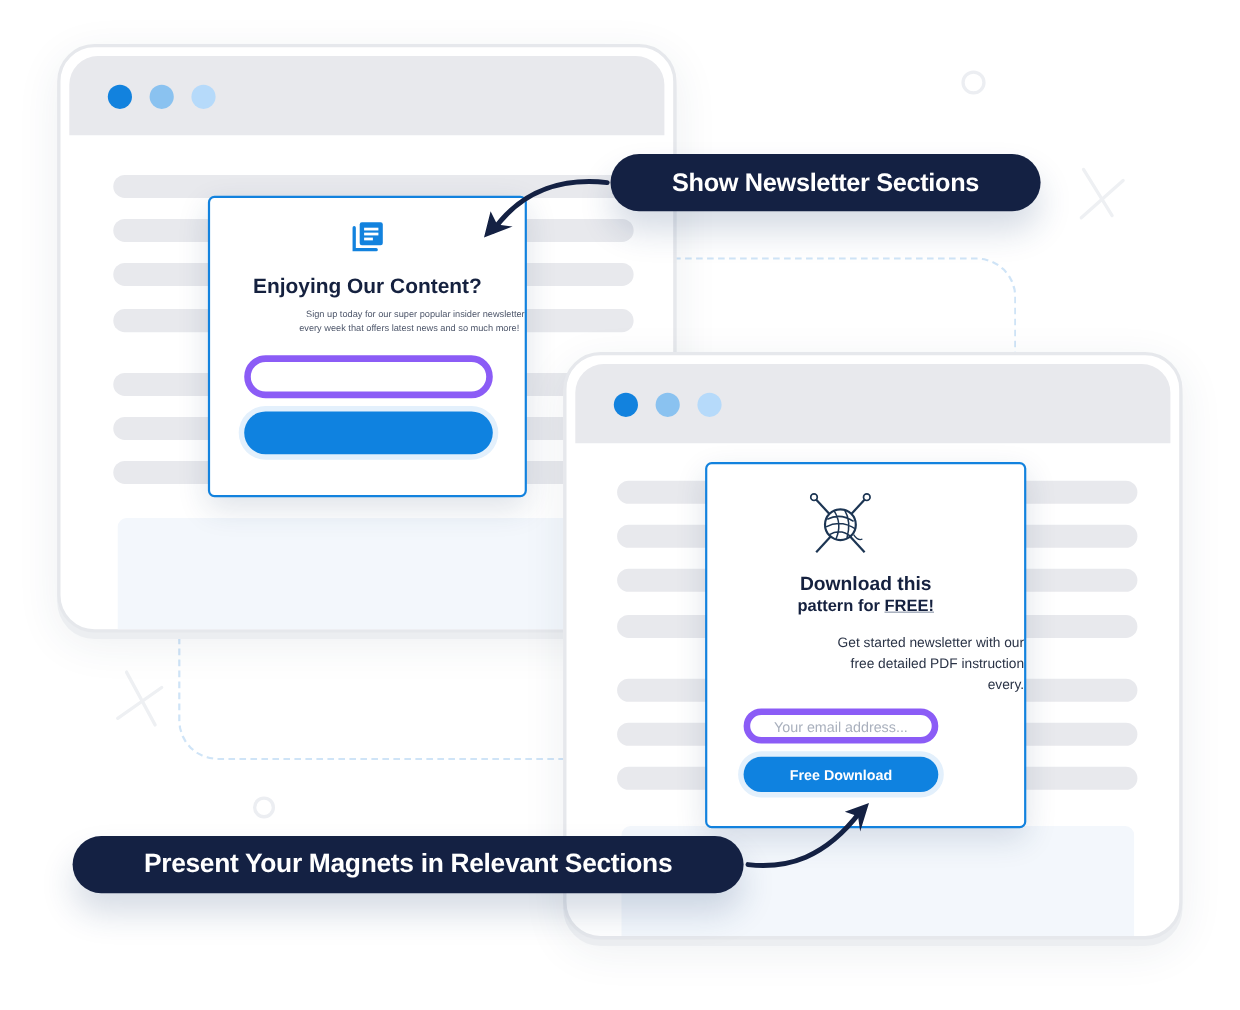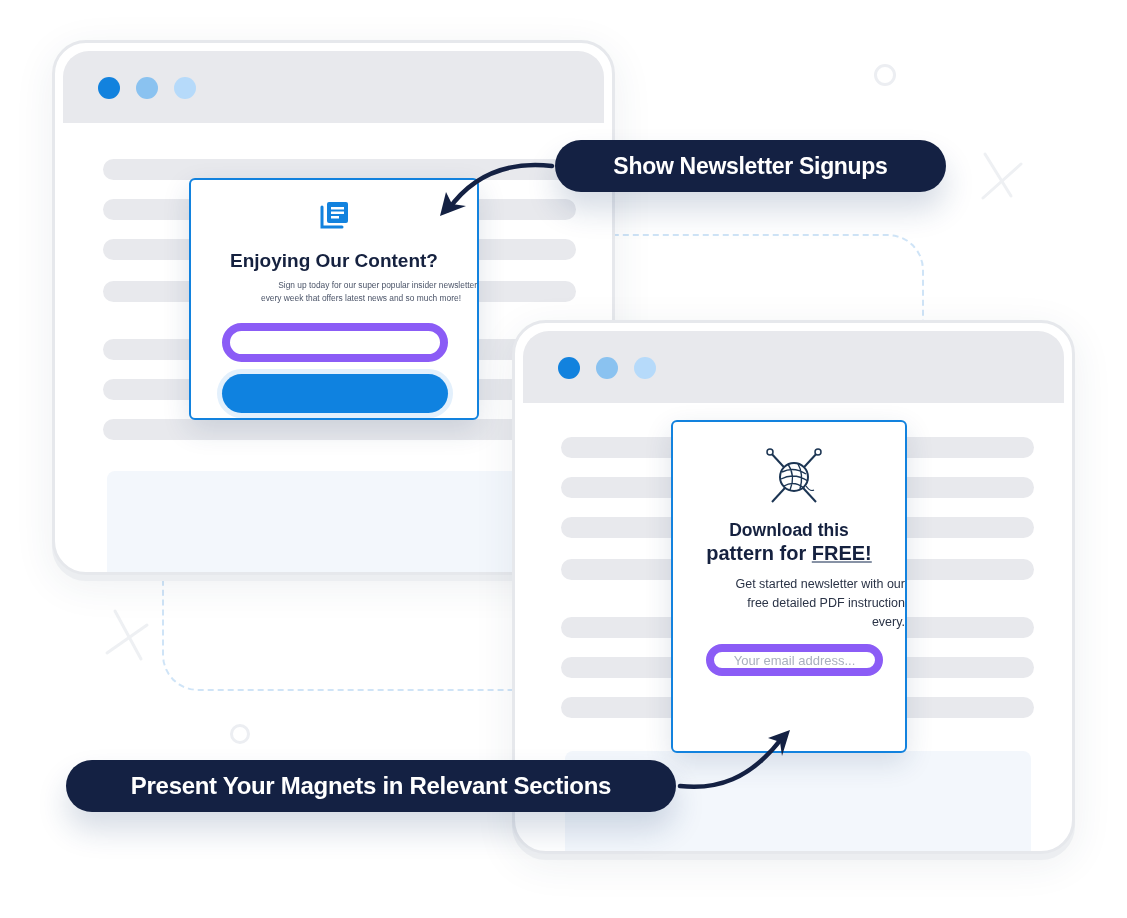--- a/index.html
+++ b/index.html
@@ -11,21 +11,21 @@
   
   .browser{position:absolute;background:#fff;border:3px solid #e6e8ec;border-radius:34px;box-sizing:border-box;box-shadow:0 6px 0 #eceef1,0 10px 40px rgba(40,60,90,0.08);overflow:hidden;}
   .bar{position:absolute;left:8px;right:8px;top:8px;height:72px;background:#e8e9ed;border-radius:26px 26px 0 0;}
   .dot{position:absolute;width:22px;height:22px;border-radius:50%;top:26px;}
   .line{position:absolute;height:21px;background:#e8e9ed;border-radius:11px;}
   .footer-block{position:absolute;background:#f3f7fc;border-radius:8px;}
   
   .popup{position:absolute;background:#fff;border:2px solid #1282de;border-radius:6px;box-sizing:border-box;box-shadow:0 10px 28px rgba(30,60,100,0.14);text-align:center;}
   .popup-title{color:#15213f;font-weight:bold;}
   .popup-text{color:#4b5468;text-align:right;}
-  .pill-input{position:absolute;border:8px solid #8b5cf6;border-radius:24px;background:#fff;box-sizing:border-box;}
+  .pill-input{position:absolute;border:6px solid #8b5cf6;border-radius:24px;background:#fff;box-sizing:border-box;}
   .pill-btn{position:absolute;background:#0f82e0;border-radius:24px;box-shadow:0 0 0 5px #e3f0fc;color:#fff;font-weight:bold;box-sizing:border-box;display:flex;align-items:center;justify-content:center;}
   .placeholder{color:#a9b0bd;}
   
   .callout{position:absolute;background:#142143;color:#fff;font-weight:bold;border-radius:28px;display:flex;align-items:center;justify-content:center;box-shadow:0 18px 30px rgba(30,60,110,0.18);letter-spacing:-0.3px;}
   svg{display:block;}
 </style>
 </head>
 <body>
 
 <div class="deco-circle" style="left:874px;top:64px;width:22px;height:22px;"></div>
@@ -65,58 +65,59 @@
   <div class="line" style="left:46px;top:114px;width:473px;"></div>
   <div class="line" style="left:46px;top:154px;width:473px;"></div>
   <div class="line" style="left:46px;top:194px;width:473px;"></div>
   <div class="line" style="left:46px;top:236px;width:473px;"></div>
   <div class="line" style="left:46px;top:294px;width:473px;"></div>
   <div class="line" style="left:46px;top:334px;width:473px;"></div>
   <div class="line" style="left:46px;top:374px;width:473px;"></div>
   <div class="footer-block" style="left:50px;top:428px;width:466px;height:110px;"></div>
 </div>
 
-<div class="popup" style="left:189px;top:178px;width:290px;height:242px;">
+<div class="popup" style="left:189px;top:178px;width:290px;height:274px;">
   <svg style="position:absolute;left:129px;top:20px;" width="30" height="30" viewBox="0 0 30 30">
     <path d="M2 7 V27 H22" fill="none" stroke="#1282de" stroke-width="3" stroke-linecap="round"></path>
     <rect x="7" y="2" width="21" height="21" rx="2" fill="#1282de"></rect>
     <rect x="11" y="7" width="13" height="2.5" fill="#fff"></rect>
     <rect x="11" y="11.5" width="13" height="2.5" fill="#fff"></rect>
     <rect x="11" y="16" width="8" height="2.5" fill="#fff"></rect>
   </svg>
   <div class="popup-title" style="position:absolute;left:0;right:0;top:70px;font-size:19px;">Enjoying Our Content?</div>
   <div class="popup-text" style="position:absolute;left:0;right:0;top:100px;font-size:8.4px;">Sign up today for our super popular insider newsletter</div>
-  <div class="popup-text" style="position:absolute;left:0;right:16px;top:113px;font-size:8.4px;">every week that offers latest news and so much more!</div>
+  <div class="popup-text" style="position:absolute;left:0;right:5px;top:113px;font-size:8.4px;">every week that offers latest news and so much more!</div>
   <div class="pill-input" style="left:31px;top:143px;width:226px;height:39px;border-radius:20px;"></div>
   <div class="pill-btn" style="left:31px;top:194px;width:226px;height:39px;border-radius:20px;font-size:14px;"></div>
 </div>
 
-<div class="popup" style="left:671px;top:420px;width:236px;height:333px;">
+<div class="popup" style="left:641px;top:420px;width:292px;height:333px;">
   <svg style="position:absolute;left:93px;top:26px;" width="56" height="58" viewBox="0 0 56 58">
     <line x1="4" y1="4" x2="50" y2="54" stroke="#1c3553" stroke-width="2"></line>
     <line x1="52" y1="4" x2="6" y2="54" stroke="#1c3553" stroke-width="2"></line>
     <circle cx="4" cy="4" r="3" fill="#fff" stroke="#1c3553" stroke-width="1.5"></circle>
     <circle cx="52" cy="4" r="3" fill="#fff" stroke="#1c3553" stroke-width="1.5"></circle>
     <circle cx="28" cy="29" r="14" fill="#fff" stroke="#1c3553" stroke-width="2"></circle>
     <path d="M16 24 Q28 18 40 26 M15 31 Q28 24 42 33 M18 38 Q28 32 38 40 M22 16 Q30 28 24 42 M32 16 Q38 26 34 41" fill="none" stroke="#1c3553" stroke-width="1.4"></path>
     <path d="M40 38 Q44 44 48 42" fill="none" stroke="#1c3553" stroke-width="1.2"></path>
   </svg>
   <div class="popup-title" style="position:absolute;left:0;right:0;top:98px;font-size:17.5px;">Download this</div>
-  <div class="popup-title" style="position:absolute;left:0;right:0;top:120px;font-size:20px;">
+  <div class="popup-title" style="position:absolute;left:0;right:0;top:120px;font-size:15px;">
     <span>pattern for </span><span style="text-decoration:underline;text-decoration-color:#8792a5;">FREE!</span>
   </div>
   <div class="popup-text" style="position:absolute;left:0;right:0;top:155px;font-size:12.5px;color:#2a3346;">Get started newsletter with our</div>
   <div class="popup-text" style="position:absolute;left:0;right:0;top:174px;font-size:12.5px;color:#2a3346;padding-left:27px;">free detailed PDF instruction</div>
   <div class="popup-text" style="position:absolute;left:0;right:0;top:193px;font-size:12.5px;color:#2a3346;">every.</div>
   <div class="pill-input" style="left:33px;top:222px;width:177px;height:32px;border-radius:16px;display:flex;align-items:center;justify-content:center;">
     <span class="placeholder" style="font-size:13px;">Your email address...</span>
   </div>
+  <div class="pill-btn" style="left:33px;top:266px;width:177px;height:32px;border-radius:16px;font-size:13px;">Free Download</div>
 </div>
 
-<div class="callout" style="left:555px;top:140px;width:391px;height:52px;font-size:23px;">Show Newsletter Signups</div>
+<div class="callout" style="left:555px;top:140px;width:391px;height:52px;font-size:23px;">Show Newsletter Sections</div>
 <svg style="position:absolute;left:436px;top:160px;" width="120" height="60" viewBox="0 0 120 60">
   <path d="M116 6 C80 2 40 10 12 50" fill="none" stroke="#142143" stroke-width="4.5" stroke-linecap="round"></path>
   <path d="M4 56 L10 32 L16 44 L30 46 Z" fill="#142143"></path>
 </svg>
 
 <div class="callout" style="left:66px;top:760px;width:610px;height:52px;font-size:24px;">Present Your Magnets in Relevant Sections</div>
 <svg style="position:absolute;left:676px;top:726px;" width="120" height="70" viewBox="0 0 120 70">
   <path d="M4 60 C40 64 74 54 106 12" fill="none" stroke="#142143" stroke-width="4.5" stroke-linecap="round"></path>
   <path d="M114 4 L92 12 L104 16 L106 30 Z" fill="#142143"></path>
 </svg>

